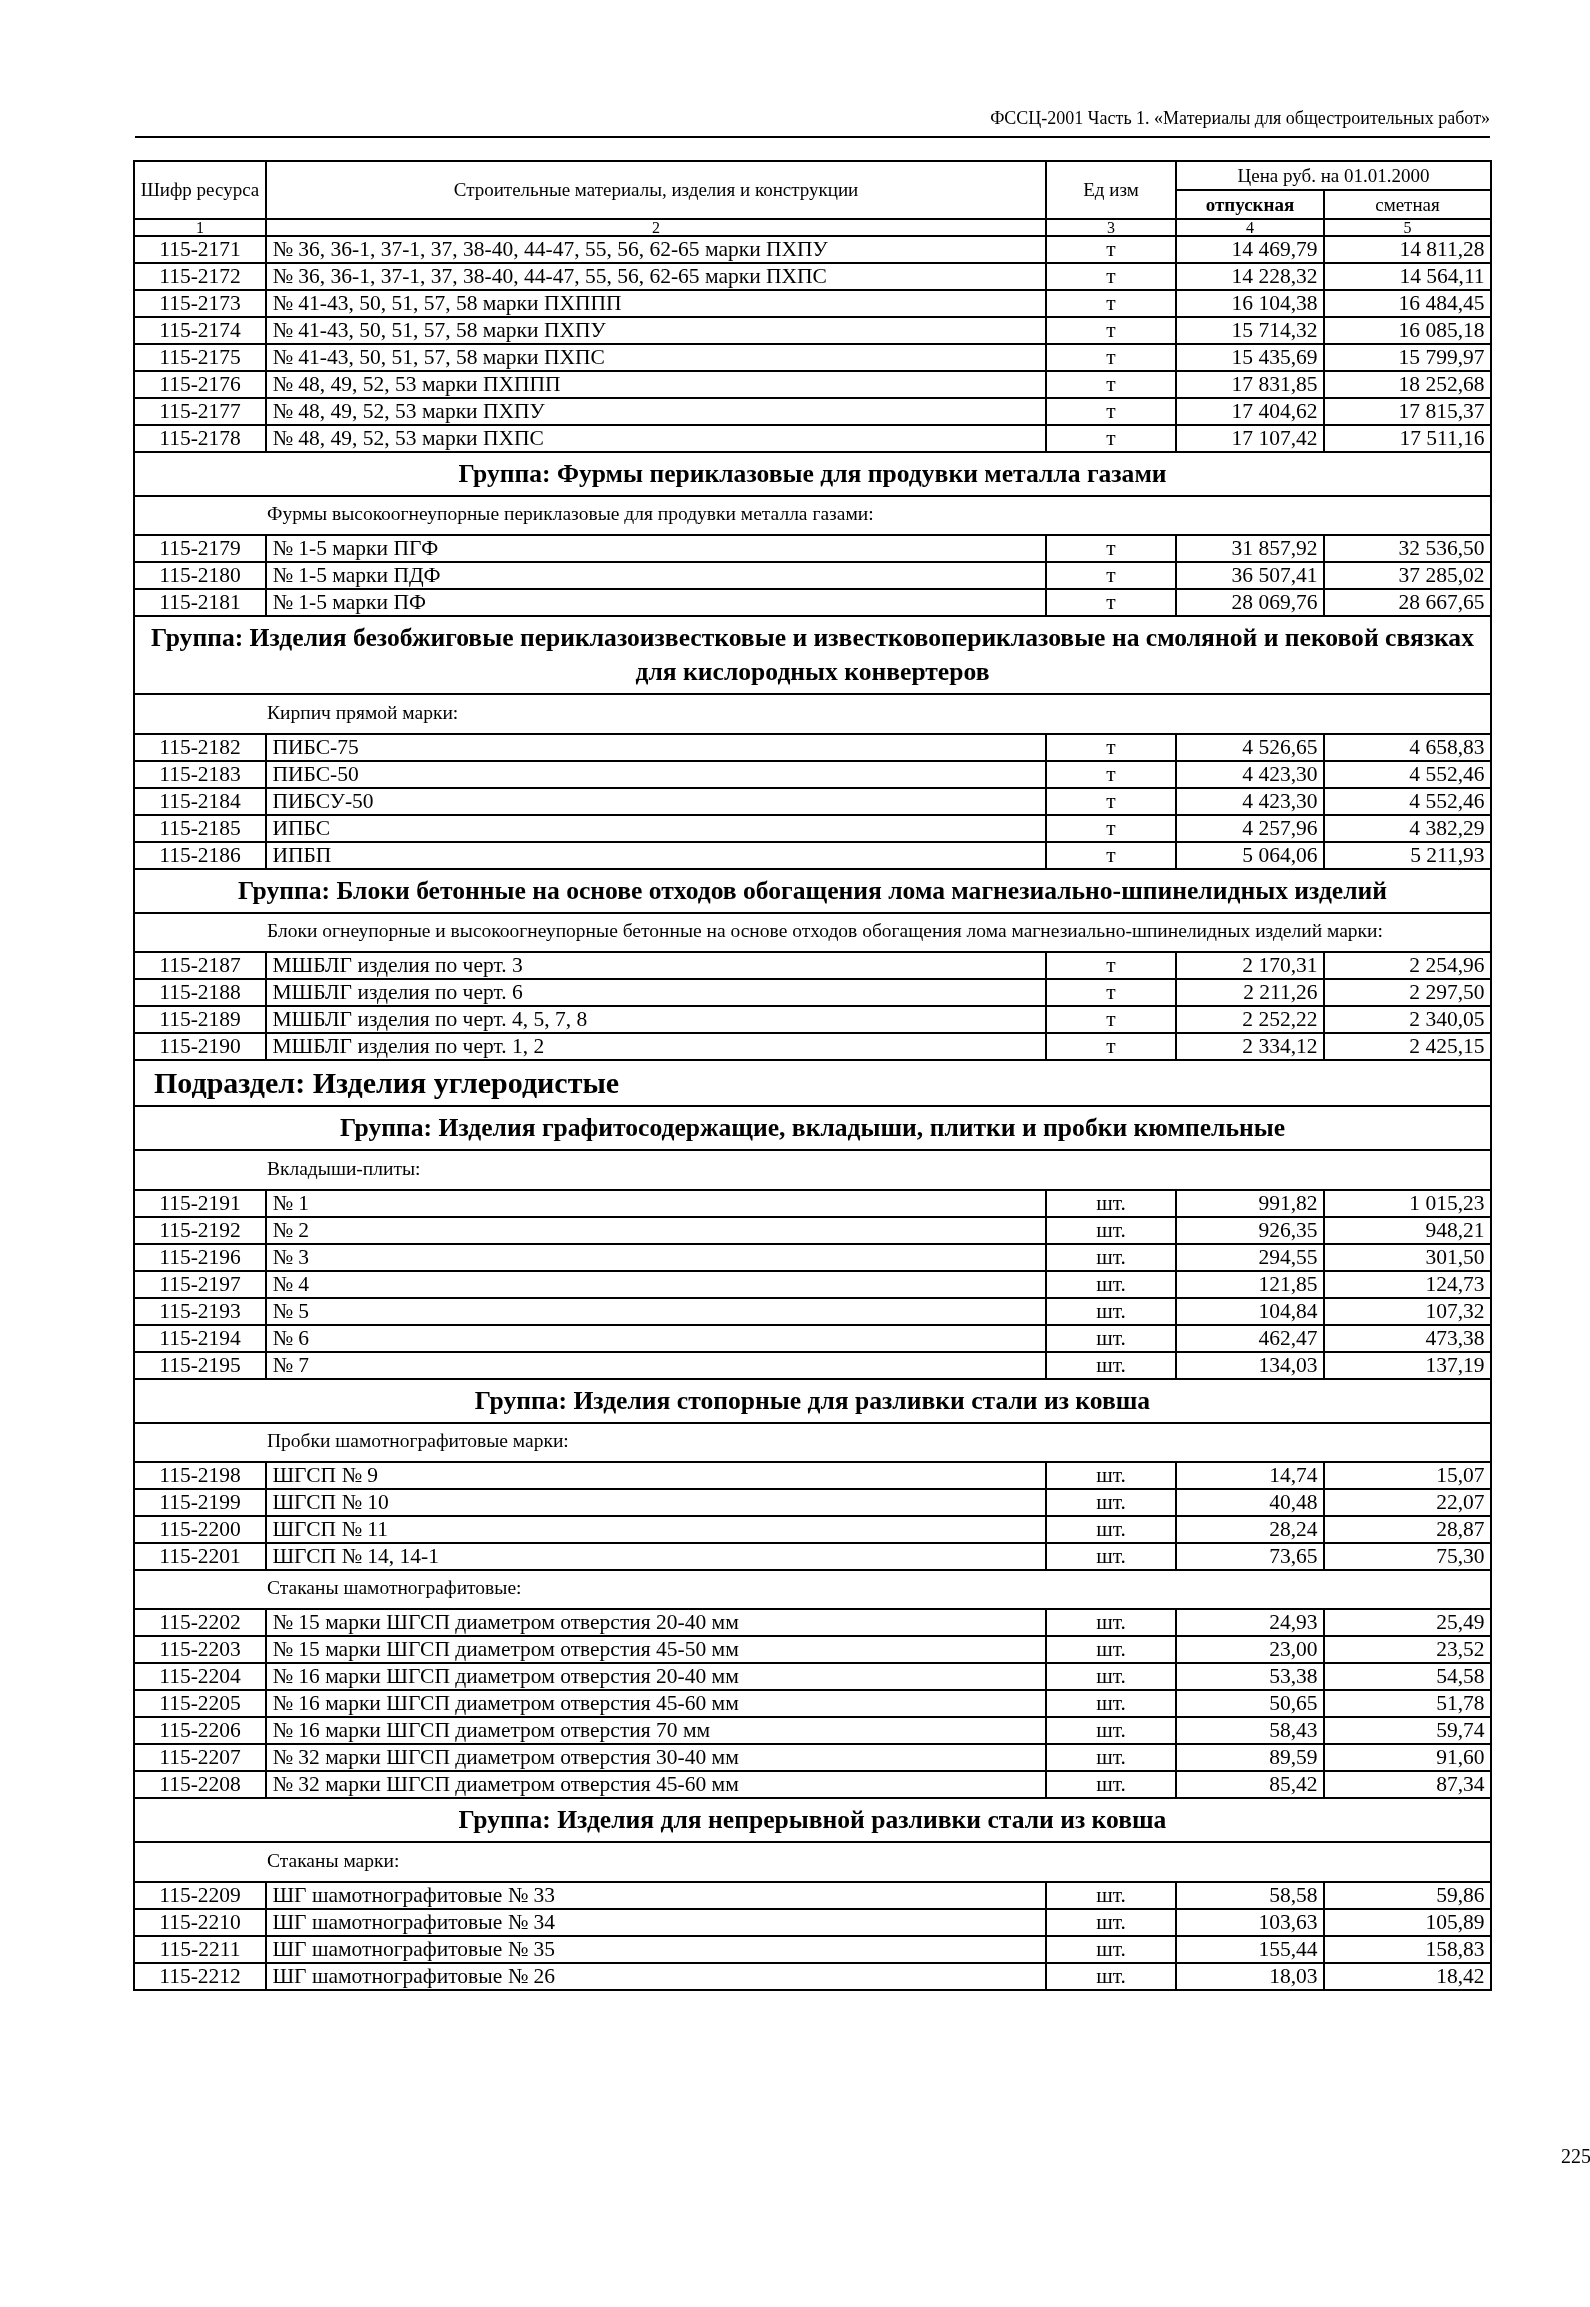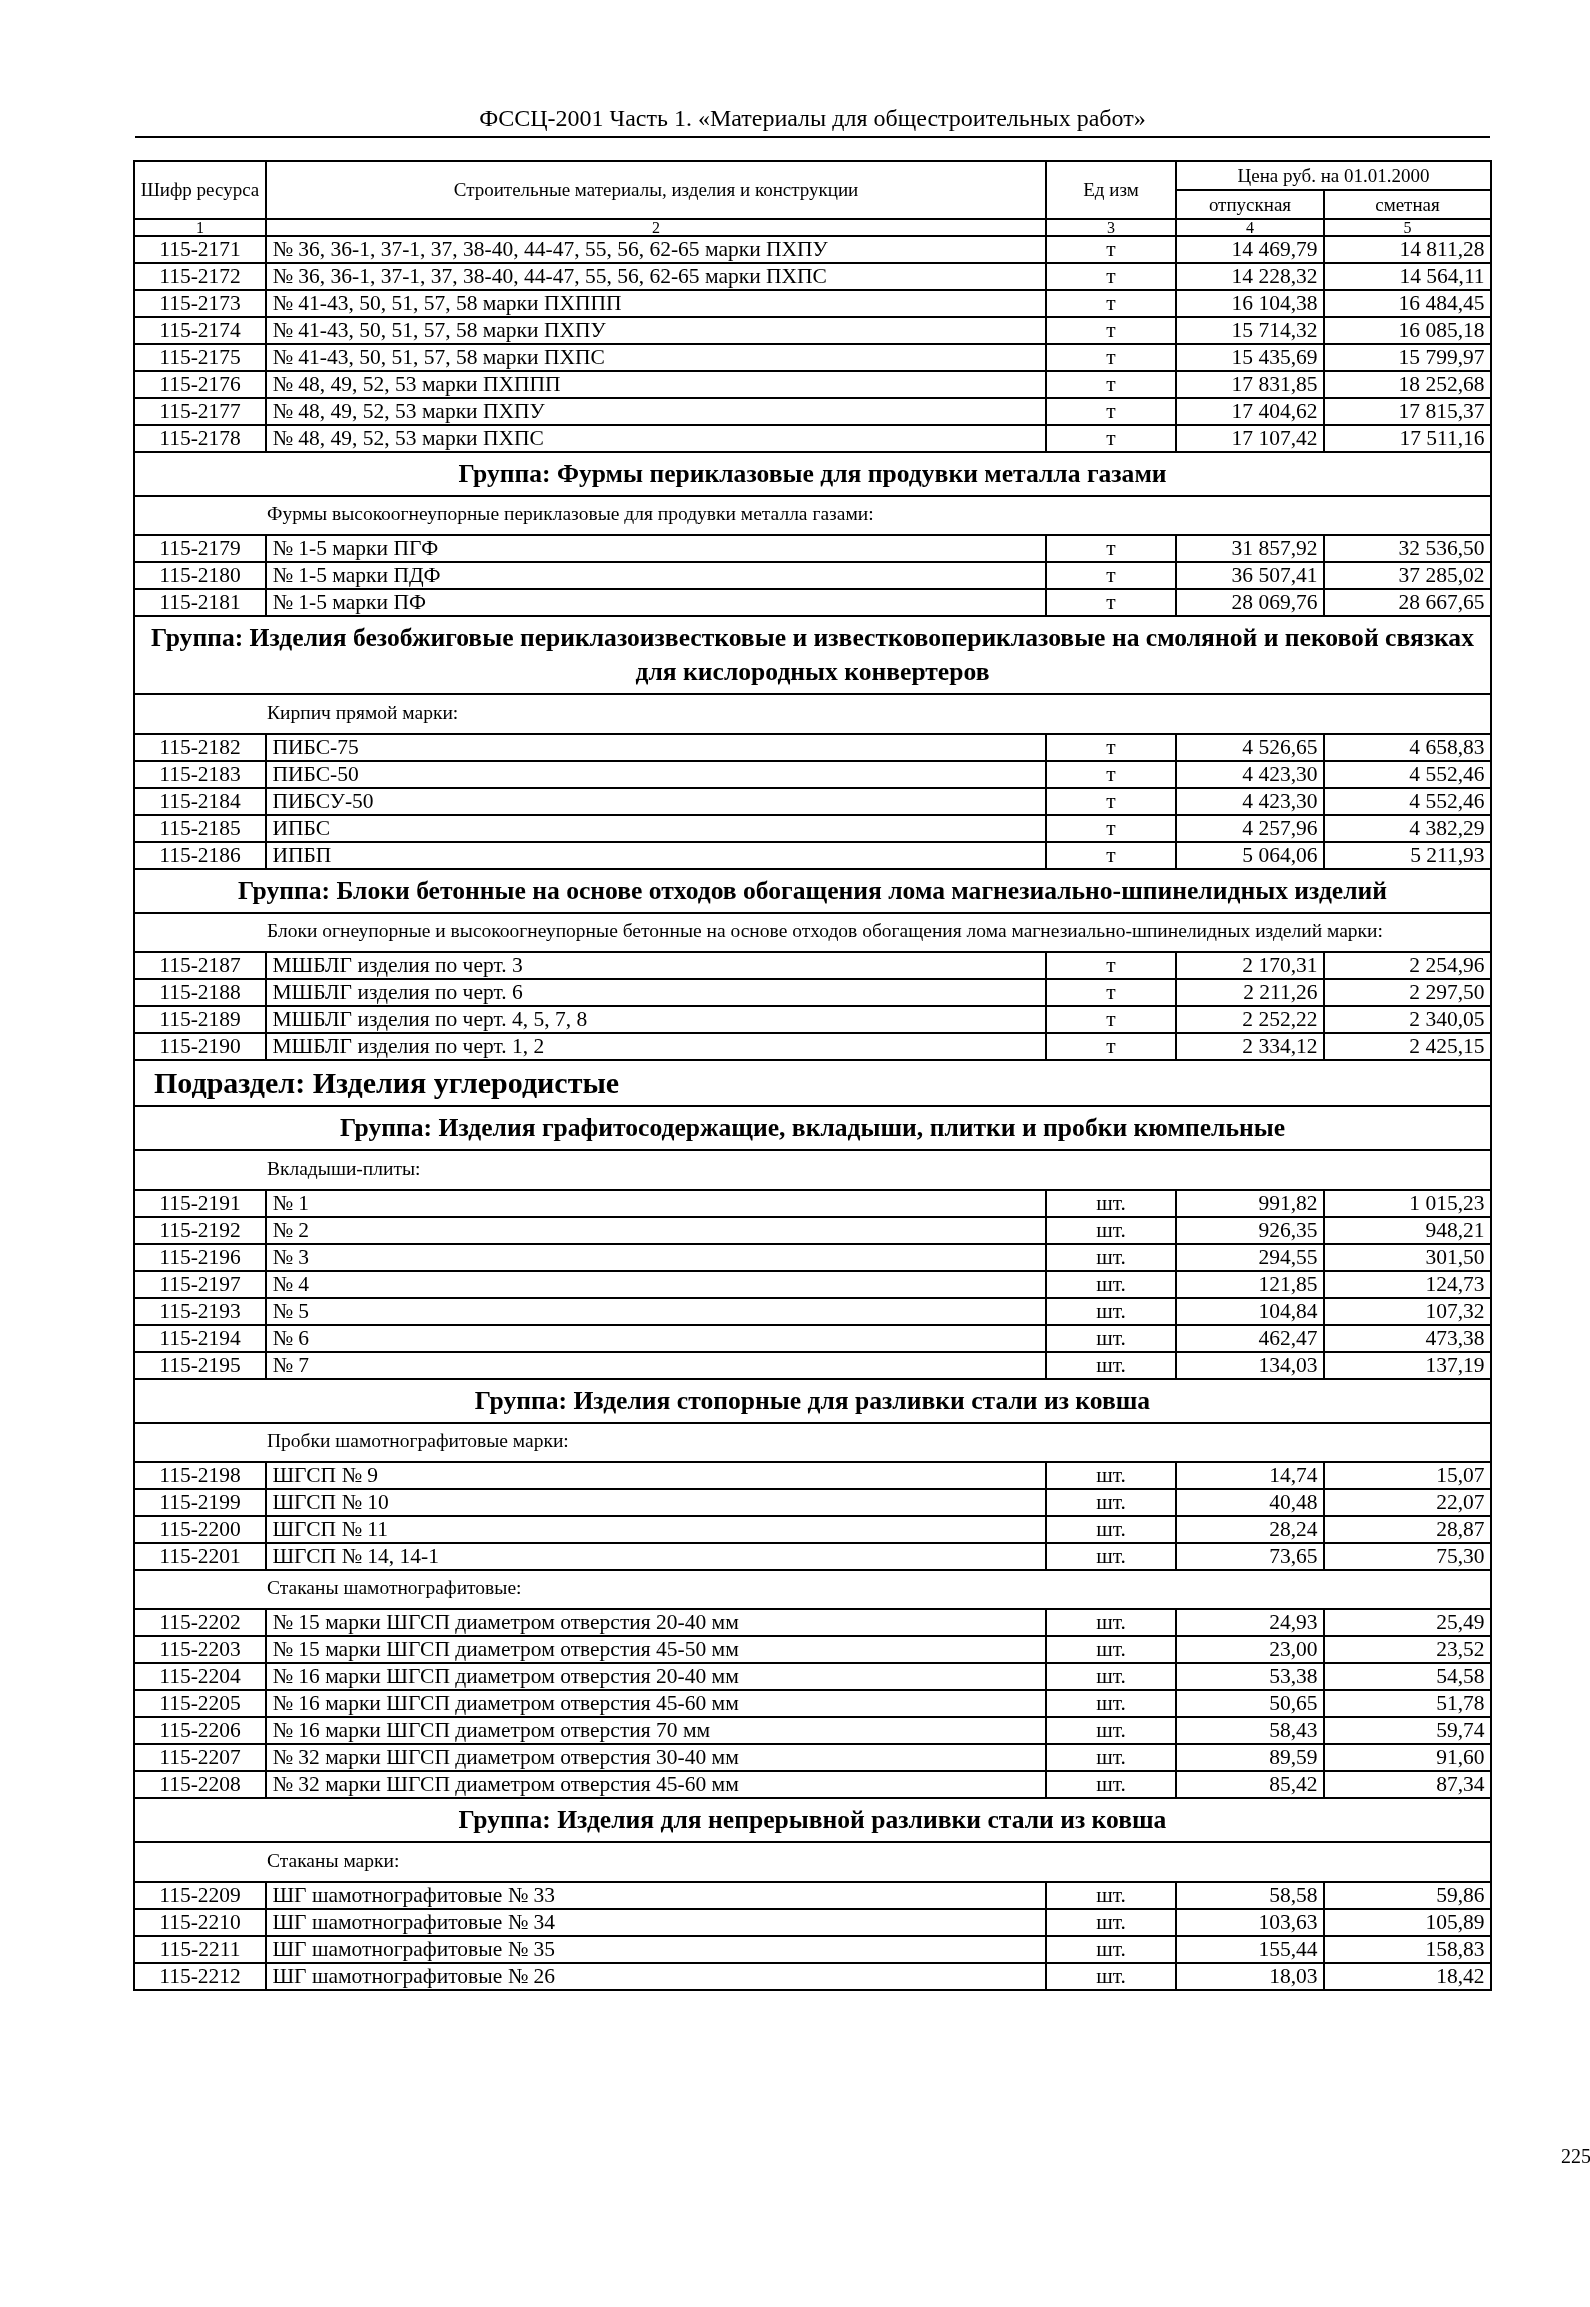--- a/index.html
+++ b/index.html
@@ -1,19 +1,19 @@
 <!DOCTYPE html>
 <html style="font-size:10.8px"><head>
 <meta charset="utf-8">
 <style>
   html, body { margin: 0; padding: 0; background: #ffffff; }
   body { width: 1591px; height: 2307px; position: relative; overflow: hidden;
          font-family: "Liberation Serif", "DejaVu Serif", serif; color: #000; }
   .running-head { position: absolute; left: 135px; right: 101px; top: 101px; height: 35px;
-                  border-bottom: 2px solid #000; text-align: center; font-size: 24px; line-height: 35px; }
+                  border-bottom: 2px solid #000; text-align: right; font-size: 18px; line-height: 35px; }
   table.grid { position: absolute; left: 133px; top: 160px; width: 1358px; border-collapse: collapse; table-layout: fixed; }
   table.grid td, table.grid th { border: 2px solid #000; padding: 0 5.4px; font-weight: normal; vertical-align: middle; }
   col.c1 { width: 132px; } col.c2 { width: 780px; } col.c3 { width: 130px; } col.c4 { width: 148px; } col.c5 { width: 167px; }
   th { font-family: "Liberation Serif", serif; font-size: 19px; text-align: center; line-height: 20px; }
   th.hdr { height: 35px; }
   tr.colnum td { font-size: 16px; text-align: center; height: 15px; line-height: 15px; }
   tr.row td { height: 25px; font-size: 21.5px; line-height: 25px; white-space: nowrap; }
   td.code { text-align: center; padding-left: 4px; }
   td.name { padding-left: 38px; }
   td.unit { text-align: center; }
@@ -37,21 +37,21 @@
       <col class="c5">
     </colgroup>
   <thead>
     <tr>
       <th rowspan="2">Шифр ресурса</th>
       <th rowspan="2">Строительные материалы, изделия и конструкции</th>
       <th rowspan="2" style="width:74px;">Ед изм</th>
       <th colspan="2" class="hdr" style="height:27px;">Цена руб. на 01.01.2000</th>
     </tr>
     <tr>
-      <th style="height:27px;">отпускная</th>
+      <th style="height:27px;font-weight:bold;">отпускная</th>
       <th>сметная</th>
     </tr>
     <tr class="colnum">
       <td>1</td>
       <td>2</td>
       <td>3</td>
       <td>4</td>
       <td>5</td>
     </tr>
   </thead>

